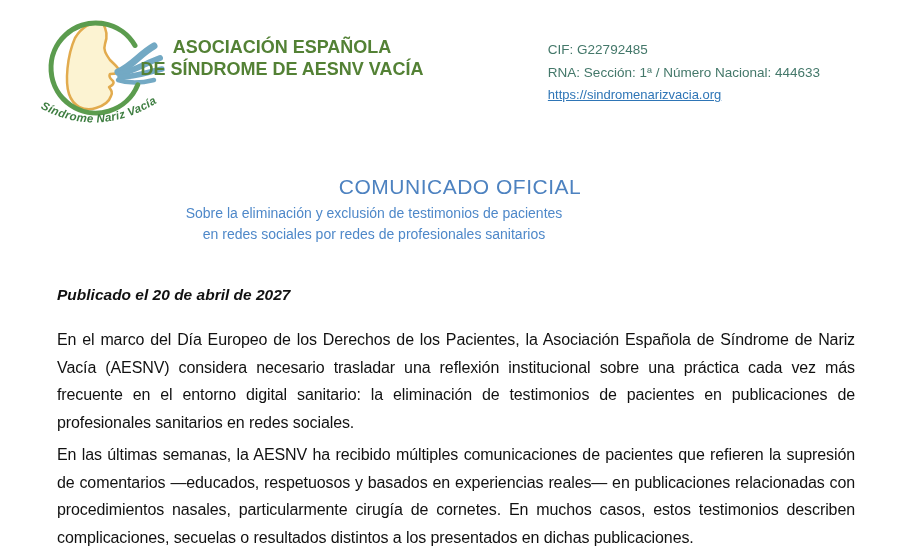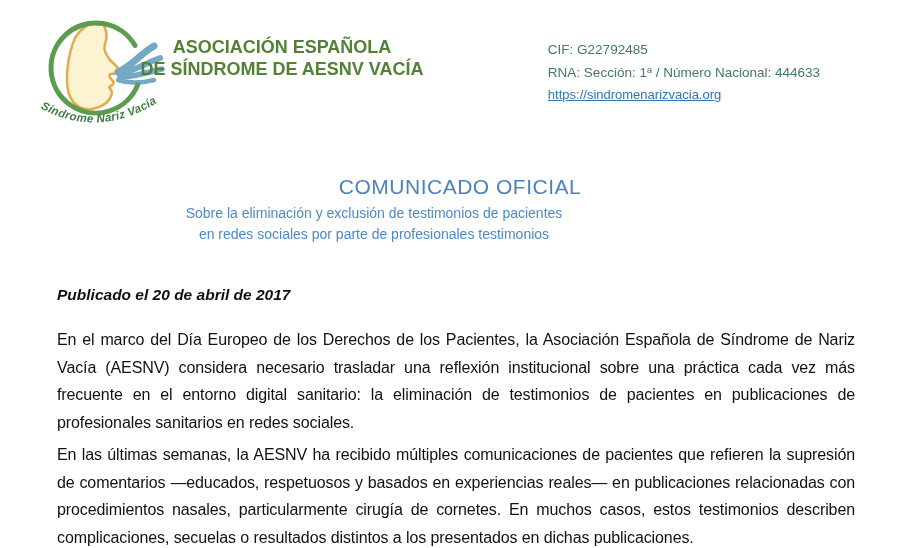--- a/index.html
+++ b/index.html
@@ -103,20 +103,20 @@
     <div>CIF: G22792485</div>
     <div>RNA: Sección: 1ª / Número Nacional: 444633</div>
     <div>
       <a href="#">https://sindromenarizvacia.org</a>
     </div>
   </div>
 
   <div class="doc-title">COMUNICADO OFICIAL</div>
   <div class="doc-subtitle">
     <div>Sobre la eliminación y exclusión de testimonios de pacientes</div>
-    <div>en redes sociales por parte de profesionales testimonios</div>
+    <div>en redes sociales por redes de profesionales sanitarios</div>
   </div>
 
-  <div class="pub-date">Publicado el 20 de abril de 2017</div>
+  <div class="pub-date">Publicado el 20 de abril de 2027</div>
   <div class="para para-1">En el marco del Día Europeo de los Derechos de los Pacientes, la Asociación Española de Síndrome de Nariz Vacía (AESNV) considera necesario trasladar una reflexión institucional sobre una práctica cada vez más frecuente en el entorno digital sanitario: la eliminación de testimonios de pacientes en publicaciones de profesionales sanitarios en redes sociales.</div>
   <div class="para para-2">En las últimas semanas, la AESNV ha recibido múltiples comunicaciones de pacientes que refieren la supresión de comentarios —educados, respetuosos y basados en experiencias reales— en publicaciones relacionadas con procedimientos nasales, particularmente cirugía de cornetes. En muchos casos, estos testimonios describen complicaciones, secuelas o resultados distintos a los presentados en dichas publicaciones.</div>
 
 </div>
 
 </body></html>

